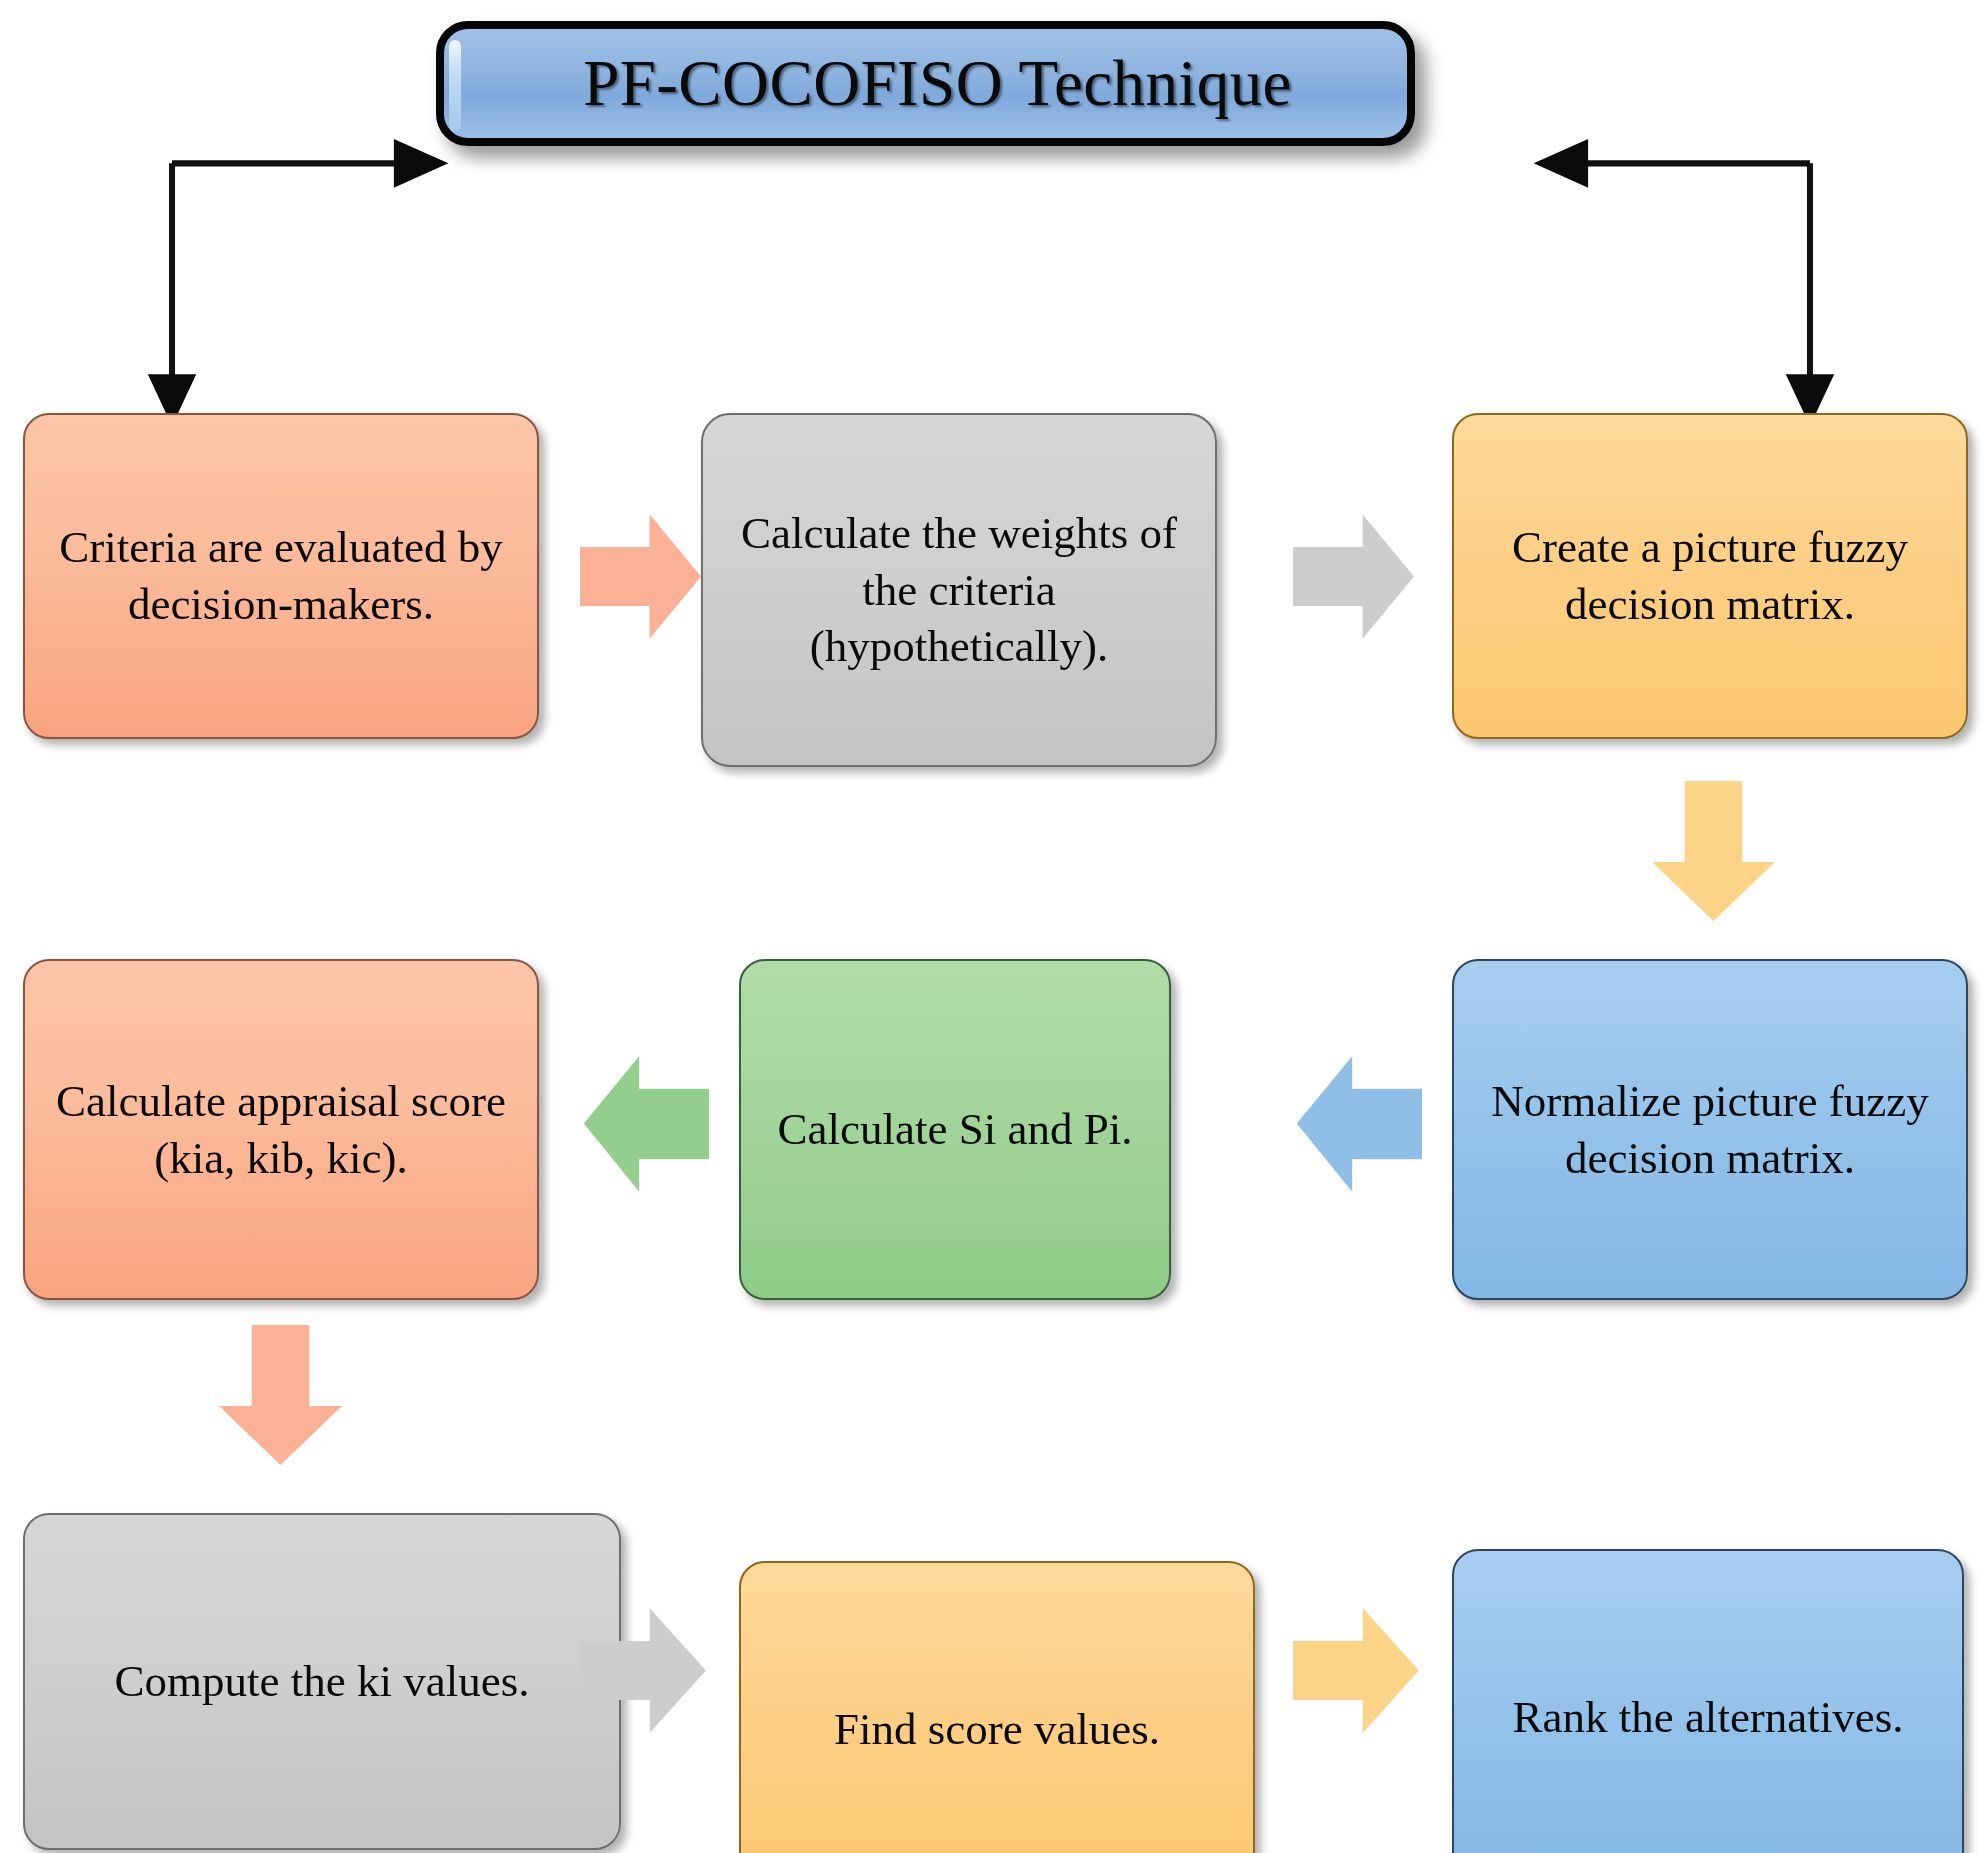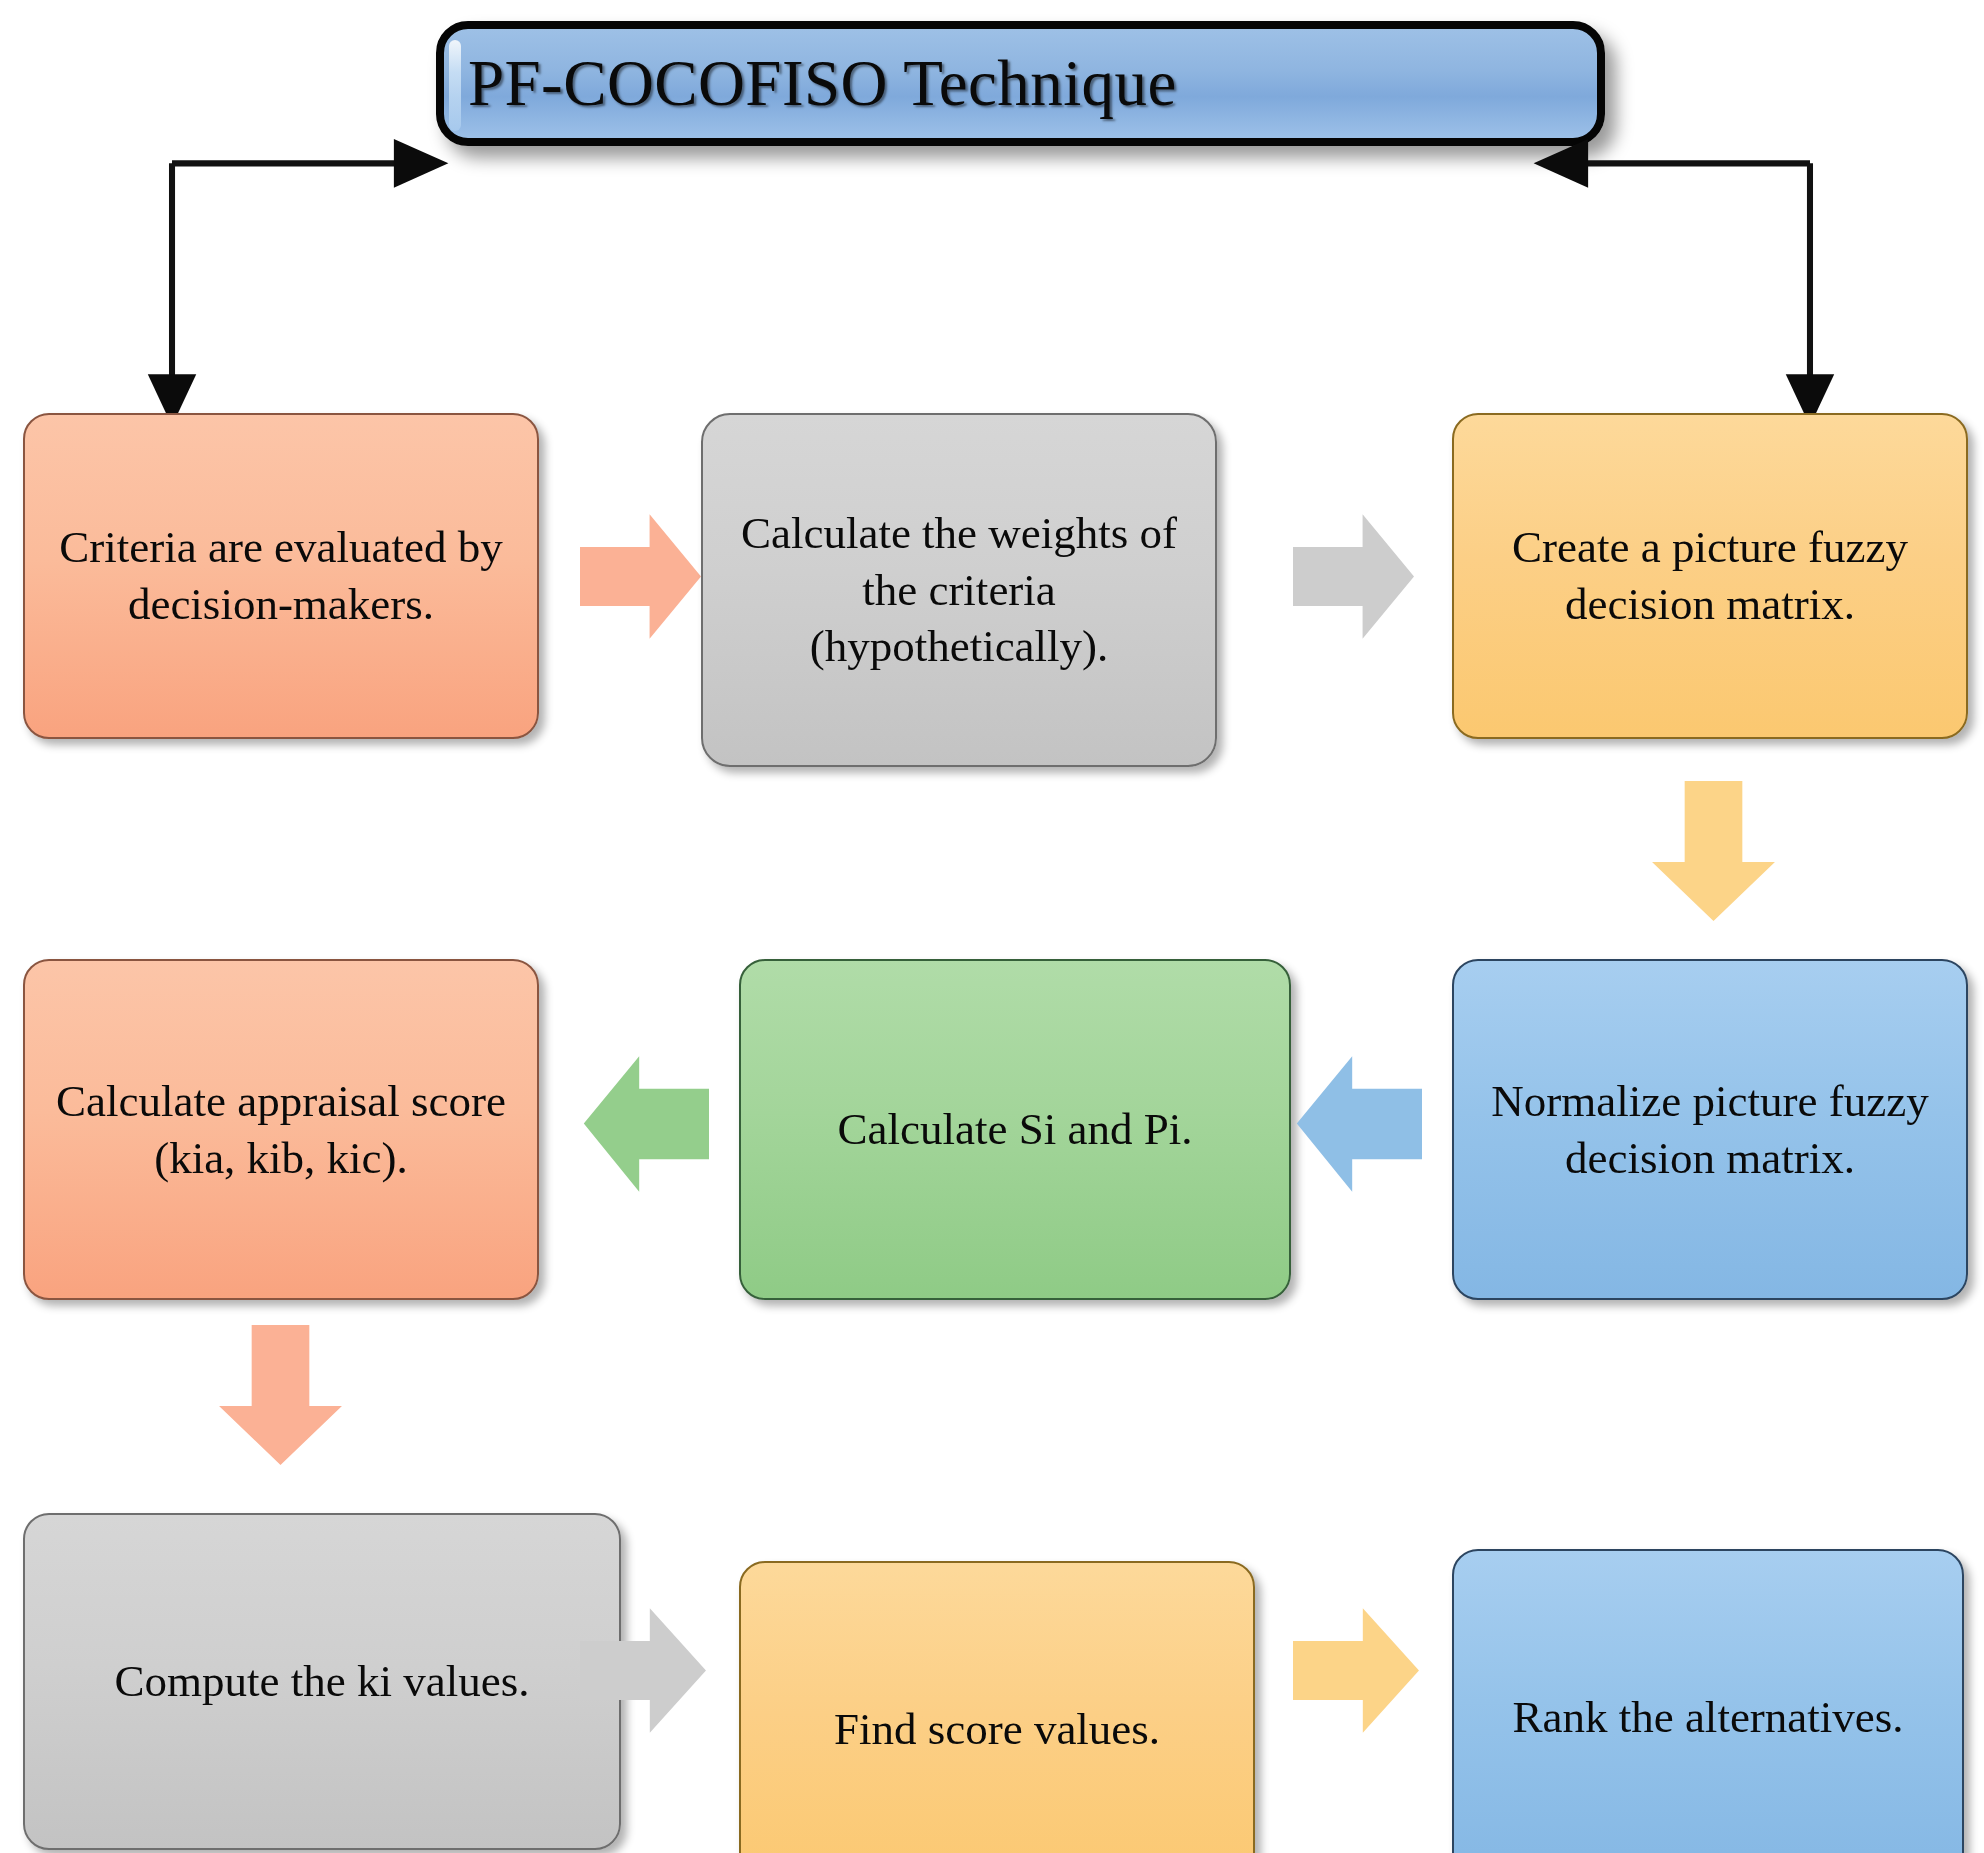--- a/index.html
+++ b/index.html
@@ -16,30 +16,30 @@
     height: 1853px;
     background: #ffffff;
     overflow: hidden;
   }
 
   
   .title-node {
     position: absolute;
     left: 436px;
     top: 21px;
-    width: 1169px;
+    width: 979px;
     height: 125px;
     border: 8.3px solid #050505;
     border-radius: 32px;
     background: linear-gradient(to bottom, #9dc0e6 0%, #8fb5e0 38%, #7fa9db 62%, #9cc0e8 100%);
     box-shadow: 10.6px 12px 16.7px rgba(0,0,0,0.40);
     box-sizing: border-box;
     display: flex;
     align-items: center;
-    justify-content: flex-start;
+    justify-content: center;
     padding-left: 24px;
   }
   .title-node .hl {
     position: absolute;
     left: 4.5px;
     top: 10.6px;
     width: 12px;
     height: 91px;
     border-radius: 7.6px;
     background: linear-gradient(to bottom, #ffffff 0%, #cfe4f7 35%, #a9cbee 100%);
@@ -162,21 +162,21 @@
   <div class="node n-salmon" style="left:23px;  top:959px; width:516px; height:341px;">
     <span>Calculate appraisal score (kia, kib, kic).</span>
   </div>
 
   <div class="blockarrow" style="left:580px; top:1054px; width:129px; height:140px;">
     <svg viewBox="0 0 170 185" preserveAspectRatio="none">
       <polygon points="170,46 78,46 78,3 5,92 78,182 78,139 170,139" fill="#94ce8c"></polygon>
     </svg>
   </div>
 
-  <div class="node n-green" style="left:739px; top:959px; width:552px; height:341px;">
+  <div class="node n-green" style="left:739px; top:959px; width:432px; height:341px;">
     <span>Calculate Si and Pi.</span>
   </div>
 
   <div class="blockarrow" style="left:1293px; top:1054px; width:129px; height:140px;">
     <svg viewBox="0 0 170 185" preserveAspectRatio="none">
       <polygon points="170,46 78,46 78,3 5,92 78,182 78,139 170,139" fill="#8fbfe6"></polygon>
     </svg>
   </div>
 
   <div class="node n-blue" style="left:1452px; top:959px; width:516px; height:341px;font-family:Liberation Serif, serif;">

